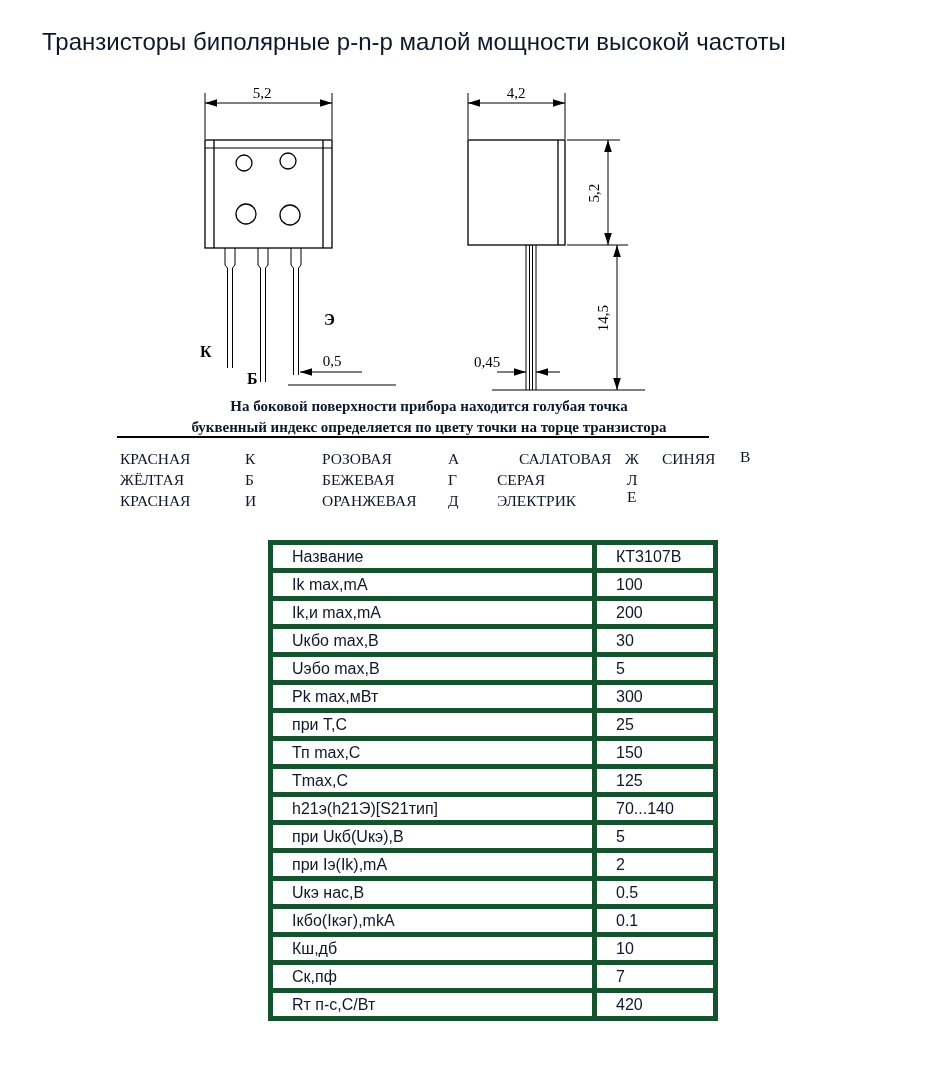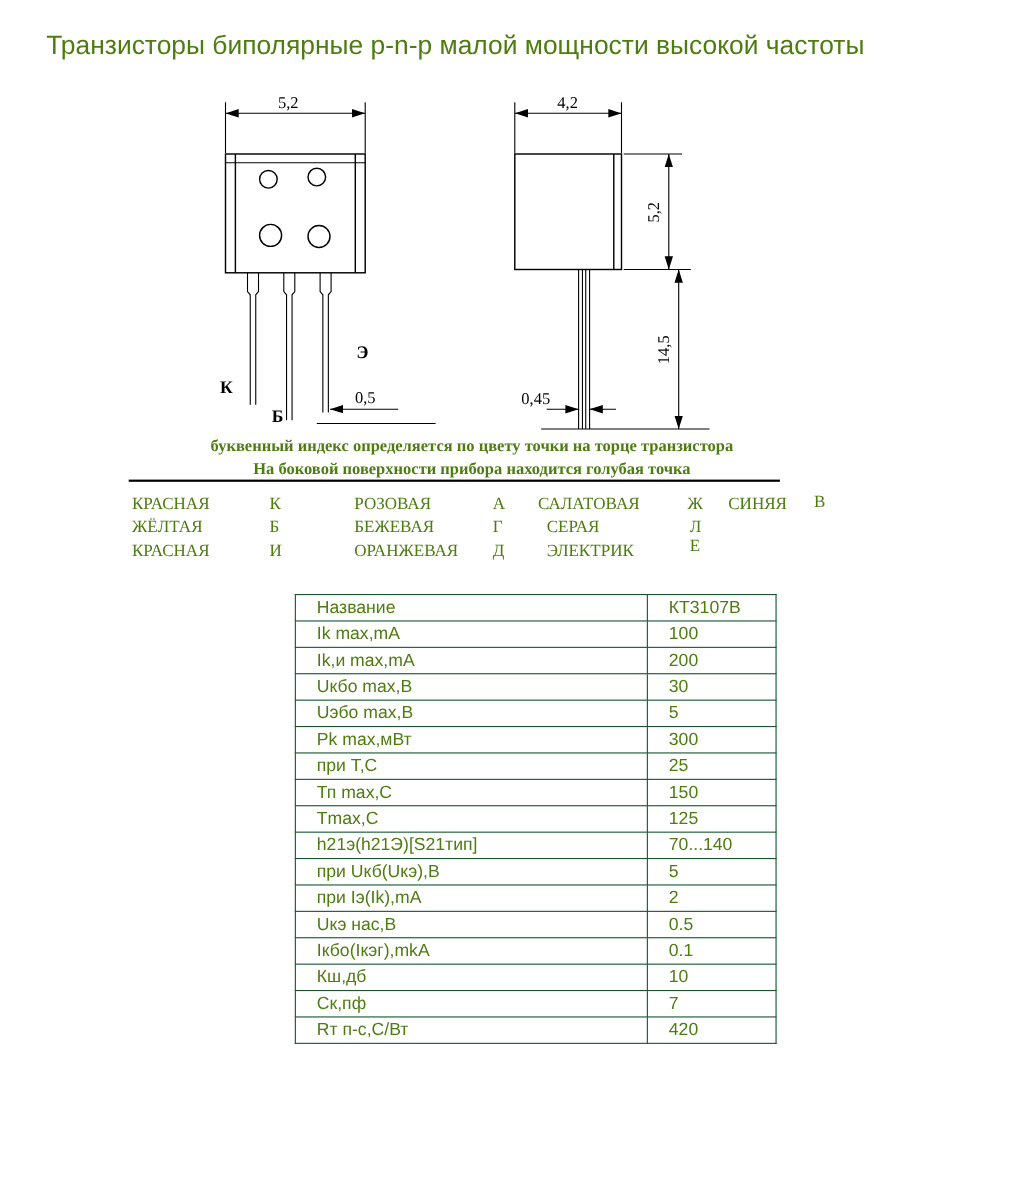--- a/index.html
+++ b/index.html
@@ -1,31 +1,31 @@
 <!DOCTYPE html>
 <html><head>
 <meta charset="utf-8">
 <style>
   html,body{margin:0;padding:0;background:#fff;}
-  .page{position:relative;width:823px;height:1071px;background:#ffffff;color:#4d7c0f;
+  .page{position:relative;width:823px;height:1071px;background:#ffffff;color:#0f172a;
         font-family:"Liberation Sans",sans-serif;overflow:hidden;}
   .title{position:absolute;left:42px;top:28px;font-size:24px;white-space:nowrap;}
   .drawing{position:absolute;left:0;top:85px;}
   svg text{font-family:"Liberation Serif","DejaVu Serif",serif;font-size:15px;fill:#000;stroke:none;}
   svg text.pin{font-size:16px;font-weight:bold;}
   .notes{position:absolute;left:115px;top:396px;width:628px;text-align:center;
          font-family:"Liberation Serif","DejaVu Serif",serif;font-weight:bold;font-size:15px;}
   .notes .note-line{height:21px;line-height:21px;white-space:nowrap;}
   .rule{position:absolute;left:117px;top:436px;width:592px;border-top:2px solid #000;}
   .colorcode{position:absolute;left:118px;top:450px;width:680px;height:70px;
              font-family:"Liberation Serif","DejaVu Serif",serif;font-weight:normal;font-size:15.5px;}
   .cc{position:absolute;white-space:nowrap;}
   table.params{position:absolute;left:268px;top:540px;border-collapse:collapse;
                font-family:"Liberation Sans",sans-serif;font-size:16px;}
-  table.params td{border:1px solid #14532d;height:23px;padding:0 19px;white-space:nowrap;}
+  table.params td{border:5px solid #14532d;height:23px;padding:0 19px;white-space:nowrap;}
   table.params td.p{width:281px;}
   table.params td.v{width:78px;}
 </style>
 </head>
 <body>
 
 <div class="page">
 
   <div class="title">Транзисторы биполярные p-n-p малой мощности высокой частоты</div>
 
@@ -82,39 +82,39 @@
     <text transform="translate(599,108) rotate(-90)" text-anchor="middle">5,2</text>
     <text transform="translate(608,233) rotate(-90)" text-anchor="middle">14,5</text>
     <text x="332" y="281" text-anchor="middle">0,5</text>
     <text x="487" y="282" text-anchor="middle">0,45</text>
     <text class="pin" x="200" y="272">К</text>
     <text class="pin" x="247" y="299">Б</text>
     <text class="pin" x="324" y="240">Э</text>
   </svg>
 
   <div class="notes">
+    <div class="note-line">На боковой поверхности прибора находится  голубая точка</div>
     <div class="note-line">буквенный индекс определяется по цвету точки на торце транзистора</div>
-    <div class="note-line">На боковой поверхности прибора находится  голубая точка</div>
   </div>
   <div class="rule"></div>
 
   <div class="colorcode">
     <span class="cc" style="left:2px;top:0px">КРАСНАЯ</span>
     <span class="cc" style="left:127px;top:0px">К</span>
     <span class="cc" style="left:2px;top:21px">ЖЁЛТАЯ</span>
     <span class="cc" style="left:127px;top:21px">Б</span>
     <span class="cc" style="left:2px;top:42px">КРАСНАЯ</span>
     <span class="cc" style="left:127px;top:42px">И</span>
     <span class="cc" style="left:204px;top:0px">РОЗОВАЯ</span>
     <span class="cc" style="left:330px;top:0px">А</span>
     <span class="cc" style="left:204px;top:21px">БЕЖЕВАЯ</span>
     <span class="cc" style="left:330px;top:21px">Г</span>
     <span class="cc" style="left:204px;top:42px">ОРАНЖЕВАЯ</span>
     <span class="cc" style="left:330px;top:42px">Д</span>
-    <span class="cc" style="left:371px;top:0px">САЛАТОВАЯ</span>
+    <span class="cc" style="left:401px;top:0px">САЛАТОВАЯ</span>
     <span class="cc" style="left:507px;top:0px">Ж</span>
     <span class="cc" style="left:379px;top:21px">СЕРАЯ</span>
     <span class="cc" style="left:509px;top:21px">Л</span>
     <span class="cc" style="left:379px;top:42px">ЭЛЕКТРИК</span>
     <span class="cc" style="left:509px;top:38px">Е</span>
     <span class="cc" style="left:544px;top:0px">СИНЯЯ</span>
     <span class="cc" style="left:622px;top:-2px">В</span>
   </div>
 
   <table class="params">

